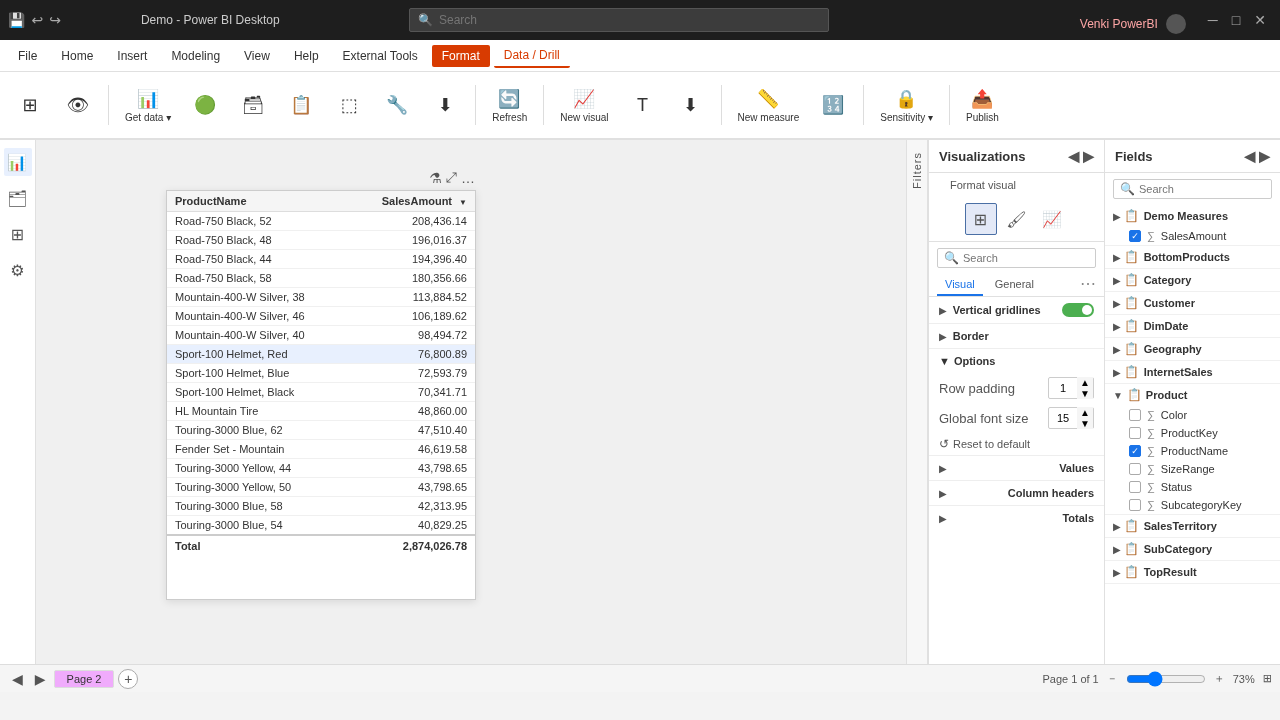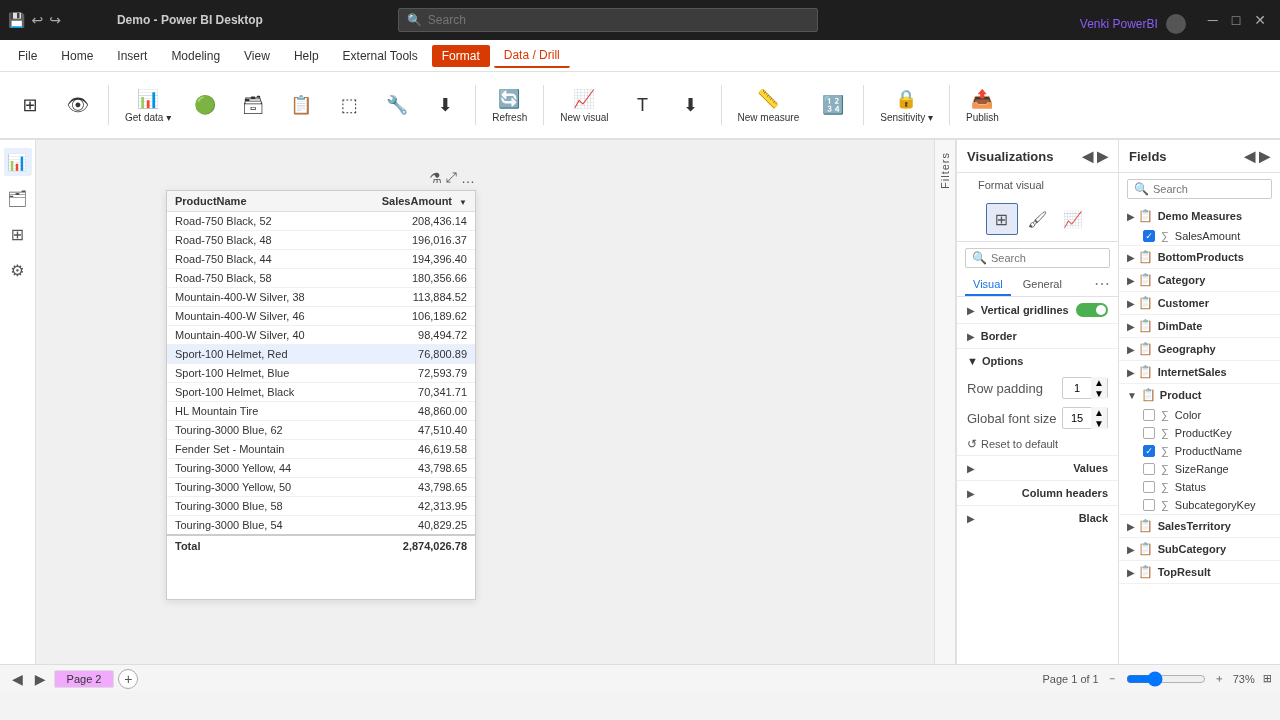--- a/index.html
+++ b/index.html
@@ -9,36 +9,36 @@
     #title-bar {
       height: 40px;
       background: #1e1e1e;
       display: flex;
       align-items: center;
       padding: 0 8px;
       gap: 8px;
     }
     #title-bar .app-icons { display: flex; gap: 6px; align-items: center; }
     #title-bar .app-icons span { color: #aaa; font-size: 14px; cursor: pointer; }
-    #title-bar .title-text { color: #ccc; font-size: 12px; flex: 0 0 auto; margin-left: 48px; font-weight: bold; }
+    #title-bar .title-text { color: #ccc; font-size: 12px; flex: 0 0 auto; margin-left: 72px; }
     #title-bar .search-bar {
       flex: 1;
       max-width: 420px;
       margin: 0 auto;
       background: #3c3c3c;
       border: 1px solid #555;
       border-radius: 2px;
       display: flex;
       align-items: center;
       padding: 0 8px;
       gap: 6px;
       height: 24px;
     }
     #title-bar .search-bar input { background: transparent; border: none; outline: none; color: #ddd; font-size: 12px; width: 100%; }
-    #title-bar .user-area { display: flex; align-items: center; gap: 8px; margin-left: auto; color: #8b5cf6; font-size: 12px; margin-top: 8px; }
+    #title-bar .user-area { display: flex; align-items: center; gap: 8px; margin-left: auto; color: #fca5a5; font-size: 12px; margin-top: 8px; }
     #title-bar .user-area .avatar { width: 20px; height: 20px; border-radius: 50%; background: #555; display: inline-block; }
     #title-bar .window-btns { display: flex; gap: 2px; margin-left: 8px; }
     #title-bar .window-btns span { color: #aaa; font-size: 14px; padding: 0 6px; cursor: pointer; }
 
     
     #menu-bar {
       height: 32px;
       background: #fff;
       border-bottom: 1px solid #e0e0e0;
       display: flex;
@@ -175,21 +175,21 @@
       transform: rotate(180deg);
       font-size: 11px;
       color: #555;
       margin-top: 8px;
       letter-spacing: 1px;
     }
 
     
     #right-panel {
       display: flex;
-      width: 324px;
+      width: 352px;
     }
 
     
     #viz-panel {
       width: 176px;
       background: #fff;
       border-left: 1px solid #e0e0e0;
       display: flex;
       flex-direction: column;
     }
@@ -715,21 +715,21 @@
         <span class="section-title">Values</span>
       </div>
 
       <div class="col-headers-row">
         <span class="section-chevron">▶</span>
         <span class="section-title">Column headers</span>
       </div>
 
       <div class="totals-row">
         <span class="section-chevron">▶</span>
-        <span class="section-title">Black</span>
+        <span class="section-title">Totals</span>
       </div>
     </div>
 
     <div id="fields-panel">
       <div class="panel-header">
         <span>Fields</span>
         <div style="display:flex;gap:4px;">
           <span class="arrows">◀</span>
           <span class="arrows">▶</span>
         </div>

